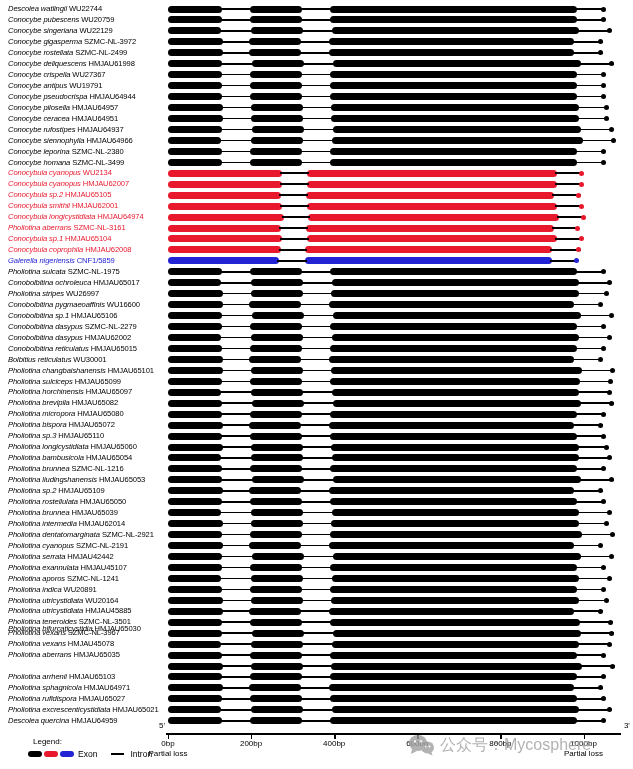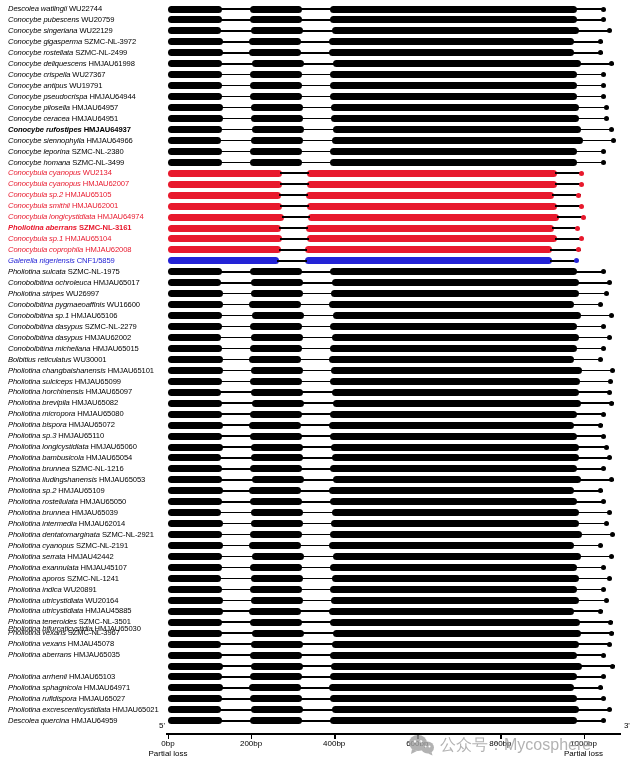--- a/index.html
+++ b/index.html
@@ -136,21 +136,21 @@
         <span class="taxon-label" style="top: 113.7px; color: rgb(0, 0, 0);"><span class="sp">Conocybe ceracea</span> HMJAU64951</span>
         <div class="exon" style="left: 168px; width: 55.2615px; top: 115px; background: rgb(0, 0, 0);"></div>
         <div class="exon" style="left: 251.1px; width: 51.522px; top: 115px; background: rgb(0, 0, 0);"></div>
         <div class="exon" style="left: 330.876px; width: 247.638px; top: 115px; background: rgb(0, 0, 0);"></div>
         <div class="intron" style="left: 221.262px; width: 31.8385px; top: 117.7px;"></div>
         <div class="intron" style="left: 300.622px; width: 32.254px; top: 117.7px;"></div>
         <div class="intron" style="left: 576.514px; width: 31.8385px; top: 117.7px;"></div>
         <div class="dot" style="left: 603.852px; top: 116px; background: rgb(0, 0, 0);"></div>
       </div>
       <div class="row" style="top: 0px;">
-        <span class="taxon-label" style="top: 124.65px; color: rgb(0, 0, 0); font-weight: bold;"><span class="sp">Conocybe rufostipes</span> HMJAU64937</span>
+        <span class="taxon-label" style="top: 124.65px; color: rgb(0, 0, 0);"><span class="sp">Conocybe rufostipes</span> HMJAU64937</span>
         <div class="exon" style="left: 168px; width: 54.015px; top: 125.95px; background: rgb(0, 0, 0);"></div>
         <div class="exon" style="left: 251.931px; width: 52.353px; top: 125.95px; background: rgb(0, 0, 0);"></div>
         <div class="exon" style="left: 333.369px; width: 248.053px; top: 125.95px; background: rgb(0, 0, 0);"></div>
         <div class="intron" style="left: 220.015px; width: 33.916px; top: 128.65px;"></div>
         <div class="intron" style="left: 302.284px; width: 33.085px; top: 128.65px;"></div>
         <div class="intron" style="left: 579.422px; width: 34.3315px; top: 128.65px;"></div>
         <div class="dot" style="left: 609.254px; top: 126.95px; background: rgb(0, 0, 0);"></div>
       </div>
       <div class="row" style="top: 0px;">
         <span class="taxon-label" style="top: 135.6px; color: rgb(0, 0, 0);"><span class="sp">Conocybe siennophylla</span> HMJAU64966</span>
@@ -216,21 +216,21 @@
       </div>
       <div class="row" style="top: 0px;">
         <span class="taxon-label" style="top: 212.25px; color: rgb(232, 25, 45);"><span class="sp">Conocybula longicystidiata</span> HMJAU64974</span>
         <div class="exon" style="left: 168px; width: 115.509px; top: 213.55px; background: rgb(232, 25, 45);"></div>
         <div class="exon" style="left: 308.439px; width: 250.962px; top: 213.55px; background: rgb(232, 25, 45);"></div>
         <div class="intron" style="left: 281.509px; width: 28.93px; top: 216.25px;"></div>
         <div class="intron" style="left: 557.401px; width: 28.099px; top: 216.25px;"></div>
         <div class="dot" style="left: 581px; top: 214.55px; background: rgb(232, 25, 45);"></div>
       </div>
       <div class="row" style="top: 0px;">
-        <span class="taxon-label" style="top: 223.2px; color: rgb(232, 25, 45); font-weight: bold;"><span class="sp">Pholiotina aberrans</span> SZMC-NL-3161</span>
+        <span class="taxon-label" style="top: 223.2px; color: rgb(232, 25, 45);"><span class="sp">Pholiotina aberrans</span> SZMC-NL-3161</span>
         <div class="exon" style="left: 168px; width: 113.016px; top: 224.5px; background: rgb(232, 25, 45);"></div>
         <div class="exon" style="left: 305.946px; width: 248.469px; top: 224.5px; background: rgb(232, 25, 45);"></div>
         <div class="intron" style="left: 279.016px; width: 28.93px; top: 227.2px;"></div>
         <div class="intron" style="left: 552.415px; width: 26.8525px; top: 227.2px;"></div>
         <div class="dot" style="left: 574.767px; top: 225.5px; background: rgb(232, 25, 45);"></div>
       </div>
       <div class="row" style="top: 0px;">
         <span class="taxon-label" style="top: 234.15px; color: rgb(232, 25, 45);"><span class="sp">Conocybula sp.1</span> HMJAU65104</span>
         <div class="exon" style="left: 168px; width: 114.262px; top: 235.45px; background: rgb(232, 25, 45);"></div>
         <div class="exon" style="left: 307.192px; width: 250.131px; top: 235.45px; background: rgb(232, 25, 45);"></div>
@@ -318,21 +318,21 @@
         <span class="taxon-label" style="top: 332.7px; color: rgb(0, 0, 0);"><span class="sp">Conobolbitina dasypus</span> HMJAU62002</span>
         <div class="exon" style="left: 168px; width: 53.184px; top: 334px; background: rgb(0, 0, 0);"></div>
         <div class="exon" style="left: 251.1px; width: 51.9375px; top: 334px; background: rgb(0, 0, 0);"></div>
         <div class="exon" style="left: 332.123px; width: 247.222px; top: 334px; background: rgb(0, 0, 0);"></div>
         <div class="intron" style="left: 219.184px; width: 33.916px; top: 336.7px;"></div>
         <div class="intron" style="left: 301.038px; width: 33.085px; top: 336.7px;"></div>
         <div class="intron" style="left: 577.345px; width: 33.916px; top: 336.7px;"></div>
         <div class="dot" style="left: 606.761px; top: 335px; background: rgb(0, 0, 0);"></div>
       </div>
       <div class="row" style="top: 0px;">
-        <span class="taxon-label" style="top: 343.65px; color: rgb(0, 0, 0);"><span class="sp">Conobolbitina micheliana</span> HMJAU65015</span>
+        <span class="taxon-label" style="top: 343.65px; color: rgb(0, 0, 0);"><span class="sp">Conobolbitina reticulatus</span> HMJAU65015</span>
         <div class="exon" style="left: 168px; width: 54.015px; top: 344.95px; background: rgb(0, 0, 0);"></div>
         <div class="exon" style="left: 250.269px; width: 51.522px; top: 344.95px; background: rgb(0, 0, 0);"></div>
         <div class="exon" style="left: 330.045px; width: 247.222px; top: 344.95px; background: rgb(0, 0, 0);"></div>
         <div class="intron" style="left: 220.015px; width: 32.254px; top: 347.65px;"></div>
         <div class="intron" style="left: 299.791px; width: 32.254px; top: 347.65px;"></div>
         <div class="intron" style="left: 575.267px; width: 30.1765px; top: 347.65px;"></div>
         <div class="dot" style="left: 600.944px; top: 345.95px; background: rgb(0, 0, 0);"></div>
       </div>
       <div class="row" style="top: 0px;">
         <span class="taxon-label" style="top: 354.6px; color: rgb(0, 0, 0);"><span class="sp">Bolbitius reticulatus</span> WU30001</span>
@@ -691,20 +691,31 @@
         <span class="tick-label" style="left: 417.3px; top: 739px;">600bp</span>
         <div class="tick" style="left: 500.4px; top: 734.6px;"></div>
         <span class="tick-label" style="left: 500.4px; top: 739px;">800bp</span>
         <div class="tick" style="left: 583.5px; top: 734.6px;"></div>
         <span class="tick-label" style="left: 583.5px; top: 739px;">1000bp</span>
       </div>
     <span class="pl-label" id="pl-left" style="left: 168px; top: 749px;">Partial loss</span>
     <span class="pl-label" id="pl-right" style="left: 583.5px; top: 749px;">Partial loss</span>
   </div>
 
+  <div class="legend">
+    <div class="legend-title">Legend:</div>
+    <div class="legend-items">
+      <span class="cap" id="cap-black" style="background: rgb(0, 0, 0);"></span>
+      <span class="cap" id="cap-red" style="background: rgb(232, 25, 45);"></span>
+      <span class="cap" id="cap-blue" style="background: rgb(35, 35, 214);"></span>
+      <span class="legend-text">Exon</span>
+      <span class="intron-swatch"></span>
+      <span class="legend-text">Intron</span>
+    </div>
+  </div>
 
   <div class="watermark">
     <svg width="26" height="22" viewBox="0 0 26 22">
       <ellipse cx="10" cy="9" rx="9" ry="8" fill="#a0a0a0"></ellipse>
       <path d="M4 15 L3 20 L9 17 Z" fill="#a0a0a0"></path>
       <circle cx="7" cy="7.5" r="1.3" fill="#ffffff"></circle>
       <circle cx="13" cy="7.5" r="1.3" fill="#ffffff"></circle>
       <ellipse cx="19.5" cy="13.5" rx="6.5" ry="6" fill="#a0a0a0"></ellipse>
       <path d="M23.5 18 L24.5 21.5 L20 19.5 Z" fill="#a0a0a0"></path>
       <circle cx="17.5" cy="12.5" r="1" fill="#ffffff"></circle>

